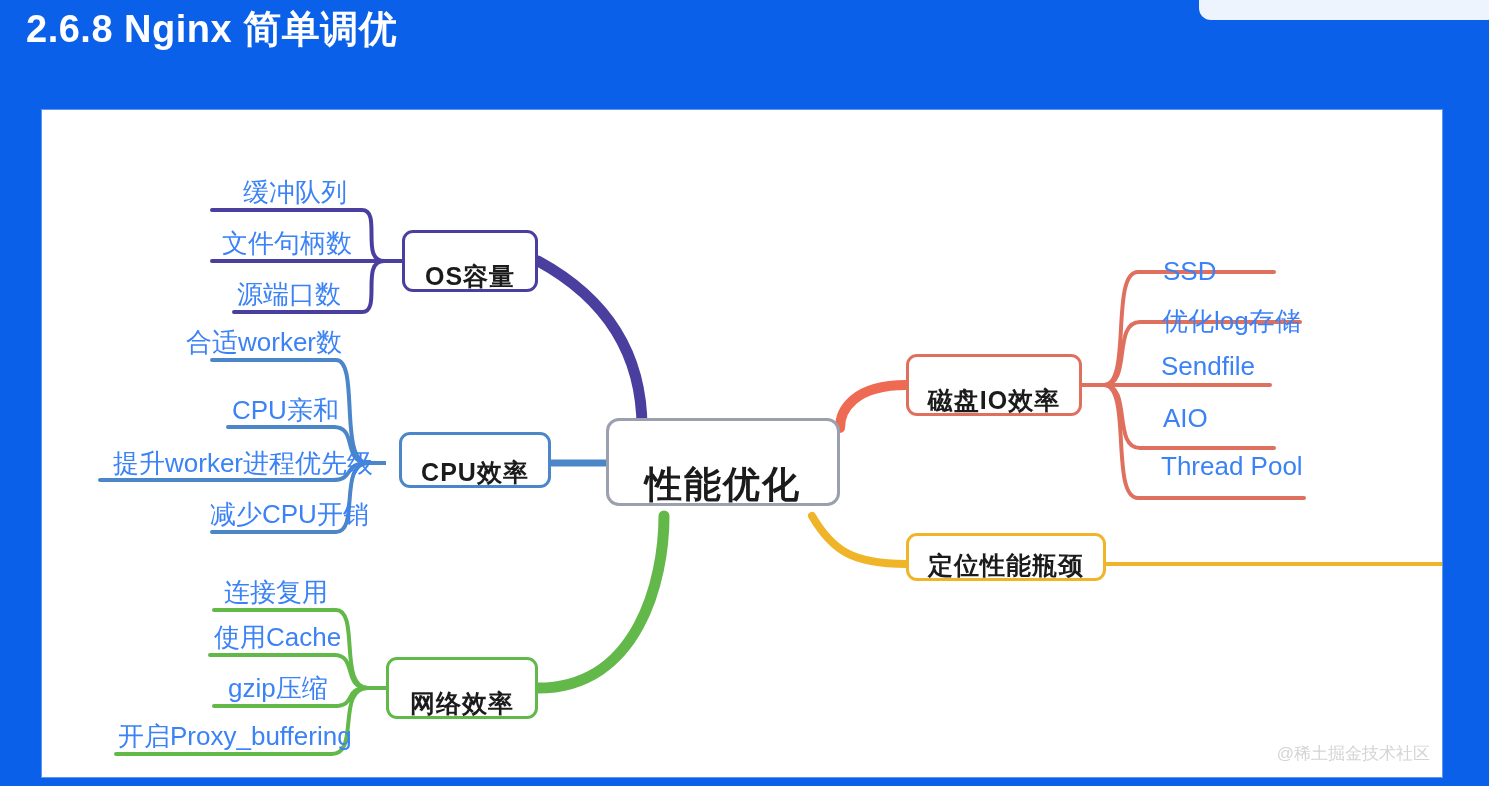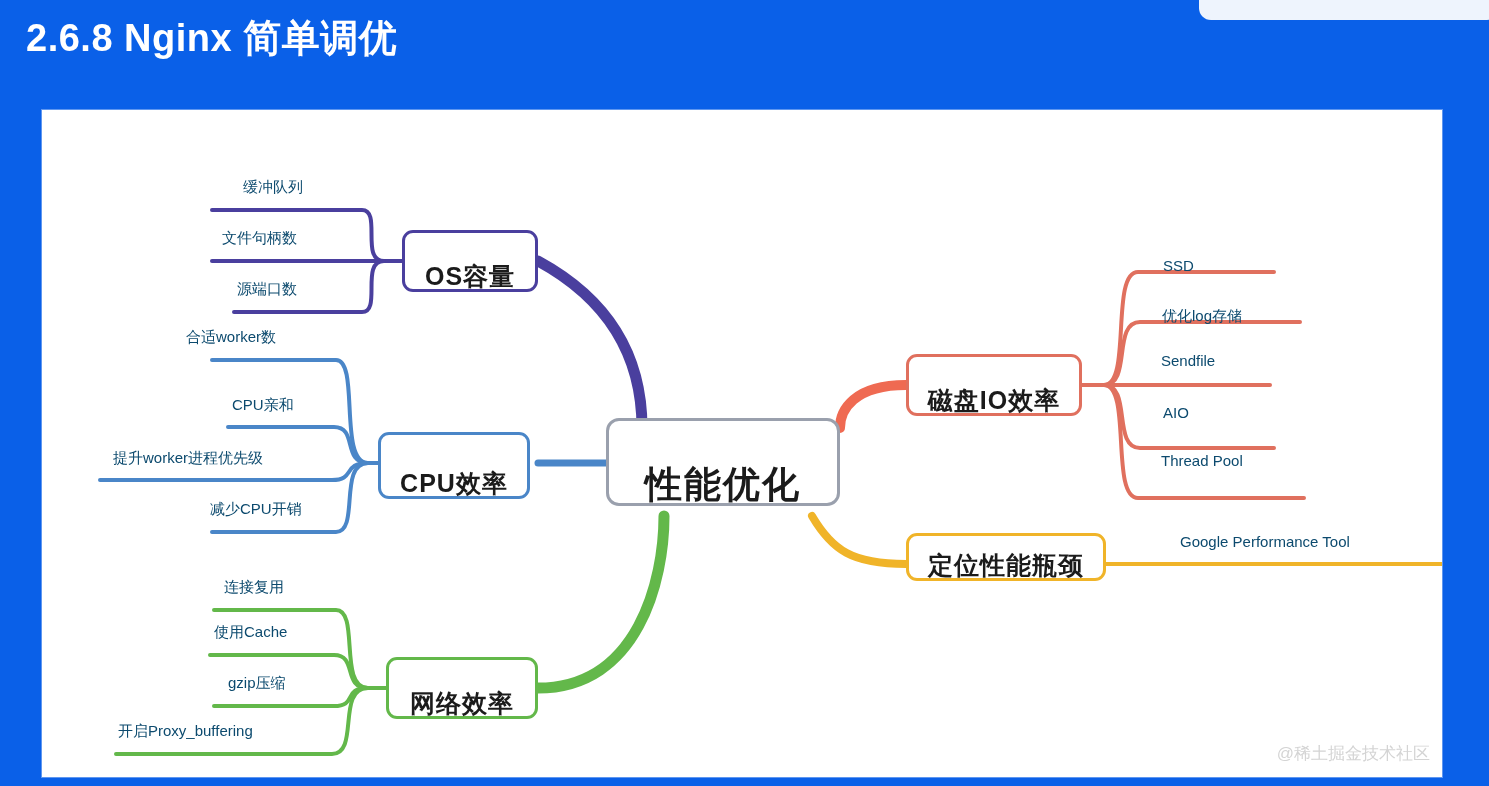--- a/index.html
+++ b/index.html
@@ -14,21 +14,21 @@
     position: relative;
     width: 1489px;
     height: 786px;
     background: #0a60e8;
     overflow: hidden;
   }
   
   #slide-title {
     position: absolute;
     left: 26px;
-    top: 13px;
+    top: 4px;
     font-size: 38px;
     font-weight: 700;
     color: #ffffff;
     letter-spacing: 0.5px;
     white-space: nowrap;
   }
   
   #top-badge-panel {
     position: absolute;
     left: 1199px;
@@ -75,35 +75,35 @@
   }
   #node-center {
     left: 564px; top: 308px;
     width: 234px; height: 88px;
     border: 3px solid #9aa0ad;
     border-radius: 13px;
   }
   #node-center .node-label { font-size: 37px; letter-spacing: 2px; }
 
   #node-os      { left: 360px; top: 120px;  width: 136px; height: 62px; border: 3px solid #4a3f9e; }
-  #node-cpu     { left: 336px; top: 322px;  width: 152px; height: 67px; border: 3px solid #4a86c8; }
+  #node-cpu     { left: 357px; top: 322px;  width: 152px; height: 56px; border: 3px solid #4a86c8; }
   #node-net     { left: 344px; top: 547px;  width: 152px; height: 62px; border: 3px solid #63b84a; }
   #node-disk    { left: 864px; top: 244px;  width: 176px; height: 62px; border: 3px solid #e0705e; }
   #node-bottle  { left: 864px; top: 423px;  width: 200px; height: 48px; border: 3px solid #f0b429; }
   #node-os .node-label,
   #node-cpu .node-label,
   #node-net .node-label,
   #node-disk .node-label,
   #node-bottle .node-label { font-size: 25px; letter-spacing: 1px; }
 
   
   .leaf-label {
     position: absolute;
-    font-size: 15px;
-    color: #0c4a6e;
+    font-size: 26px;
+    color: #3b82f6;
     white-space: nowrap;
     line-height: 1;
   }
   .leaf-label.right-side { text-align: left; }
   .leaf-label.left-side  { text-align: left; }
 
   
   #watermark {
     position: absolute;
     right: 12px;
@@ -204,18 +204,17 @@
     <div class="leaf-label left-side" style="left:172px; top:514px;">使用Cache</div>
     <div class="leaf-label left-side" style="left:186px; top:565px;">gzip压缩</div>
     <div class="leaf-label left-side" style="left:76px; top:613px;">开启Proxy_buffering</div>
 
     <div class="leaf-label right-side" style="left:1121px; top:148px;">SSD</div>
     <div class="leaf-label right-side" style="left:1120px; top:198px;">优化log存储</div>
     <div class="leaf-label right-side" style="left:1119px; top:243px;">Sendfile</div>
     <div class="leaf-label right-side" style="left:1121px; top:295px;">AIO</div>
     <div class="leaf-label right-side" style="left:1119px; top:343px;">Thread Pool</div>
 
-    <div class="leaf-label right-side" style="left:1138px; top:424px;">Google Performance Tool</div>
 
     <div id="watermark">@稀土掘金技术社区</div>
 
   </div>
 </div>
 
 </body></html>

